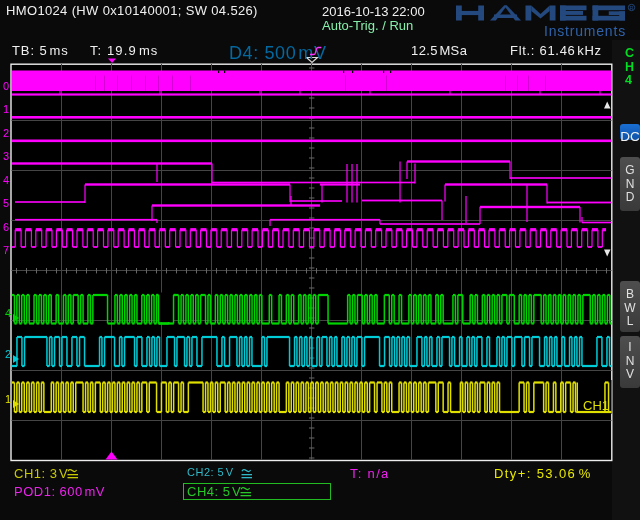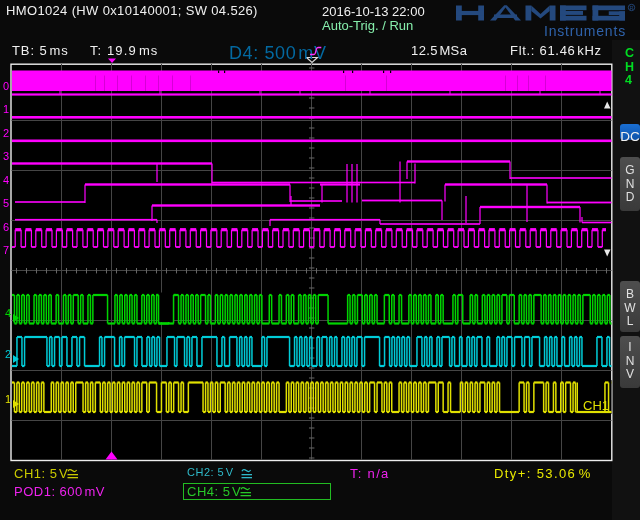--- a/index.html
+++ b/index.html
@@ -1536,21 +1536,21 @@
 <div class="t" style="left:322px;top:18px;font-size:13px;color:#86efac">Auto-Trig. / Run</div>
 <div class="t" style="left:544px;top:23px;font-size:14px;font-weight:normal;color:#2f62aa;letter-spacing:0.8px">Instruments</div>
 <div class="t" style="left:12px;top:43px;font-size:13px;letter-spacing:0.9px;color:#f0f0f0">TB: 5 ms</div>
 <div class="t" style="left:90px;top:43px;font-size:13px;letter-spacing:1.1px;color:#f0f0f0">T: 19.9 ms</div>
 <div class="t" style="left:229px;top:43px;font-size:18px;letter-spacing:0.6px;color:#0369a1">D4: 500 mV</div>
 <svg width="14" height="14" style="position:absolute;left:309px;top:43px">
     <path d="M1,11.5 h3.5 c1.6,0 1.8,-0.7 2.4,-3.5 c0.6,-2.8 0.8,-3.5 2.4,-3.5 h3" stroke="#ff30ff" stroke-width="1.3" fill="none"></path>
   </svg>
 <div class="t" style="left:411px;top:43px;font-size:13px;letter-spacing:0.4px;color:#f0f0f0">12.5 MSa</div>
 <div class="t" style="left:510px;top:43px;font-size:13px;letter-spacing:0.7px;color:#f0f0f0">Flt.: 61.46 kHz</div>
-<div class="t" style="left:14px;top:466px;font-size:13px;letter-spacing:0.5px;color:#c9c900">CH1: 5 V</div>
+<div class="t" style="left:14px;top:466px;font-size:13px;letter-spacing:0.5px;color:#c9c900">CH1: 3 V</div>
 <div class="t" style="left:187px;top:466px;font-size:11px;letter-spacing:0.5px;color:#2fb9c9">CH2: 5 V</div>
 <div class="t" style="left:350px;top:466px;font-size:13px;letter-spacing:1.3px;color:#ee22ee">T: n/a</div>
 <div class="t" style="left:494px;top:466px;font-size:13px;letter-spacing:1.4px;color:#e8e800">Dty+: 53.06 %</div>
 <div class="t" style="left:14px;top:484px;font-size:13px;letter-spacing:0.5px;color:#ee22ee">POD1: 600 mV</div>
 <div class="t" style="left:183px;top:483px;width:143px;height:15px;border:1px solid #22bb22;font-size:13px;letter-spacing:0.5px;color:#28c828;padding-left:3px">CH4: 5 V</div>
 <svg width="14" height="11" style="position:absolute;left:67px;top:468px">
     <path d="M1,3.2 C2,1.2 3.6,1.2 5.2,2.6 C6.8,4 8.4,4 9.6,2" stroke="#c9c900" stroke-width="1.3" fill="none"></path>
     <rect x="0.5" y="6" width="10.5" height="1.3" fill="#c9c900"></rect>
     <rect x="0.5" y="9" width="10.5" height="1.3" fill="#c9c900"></rect>
   </svg>

